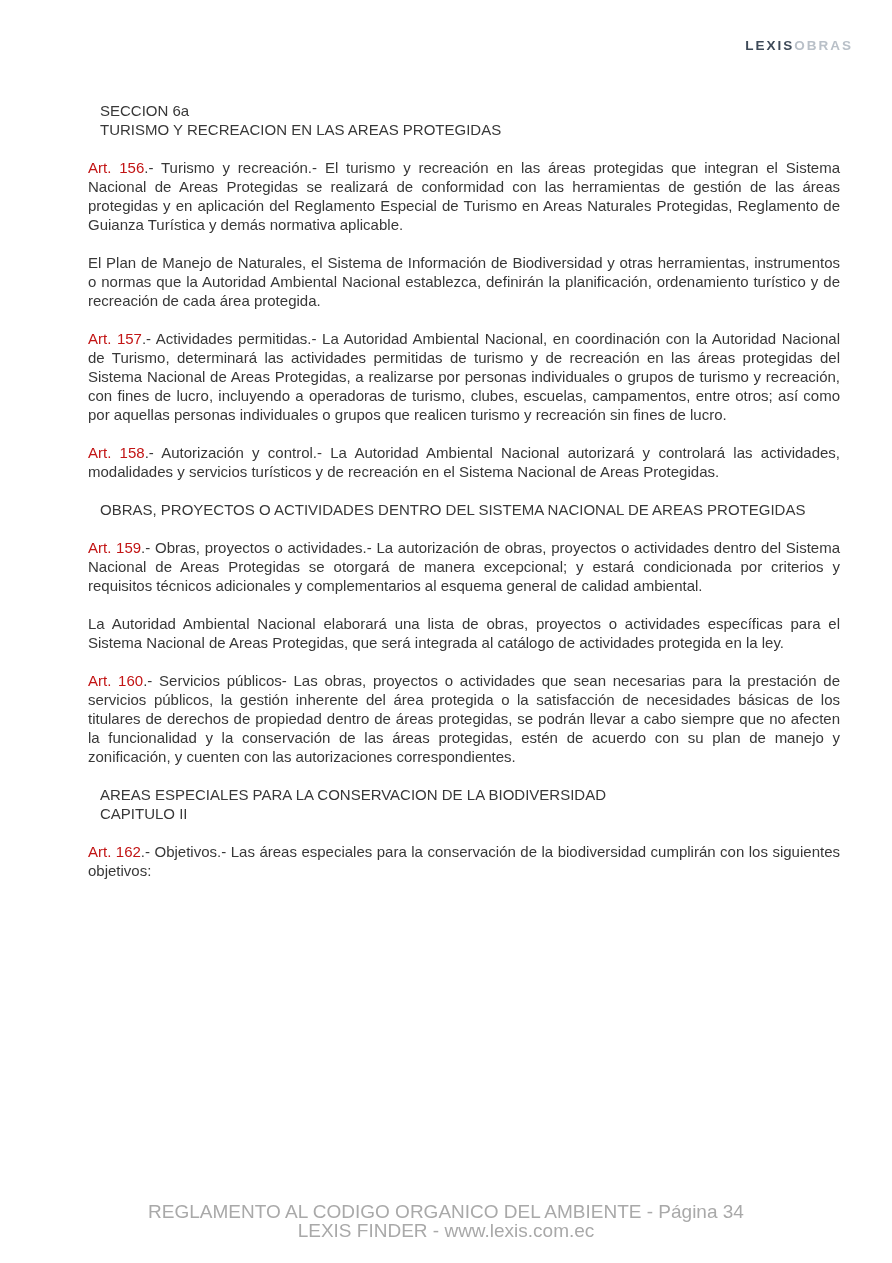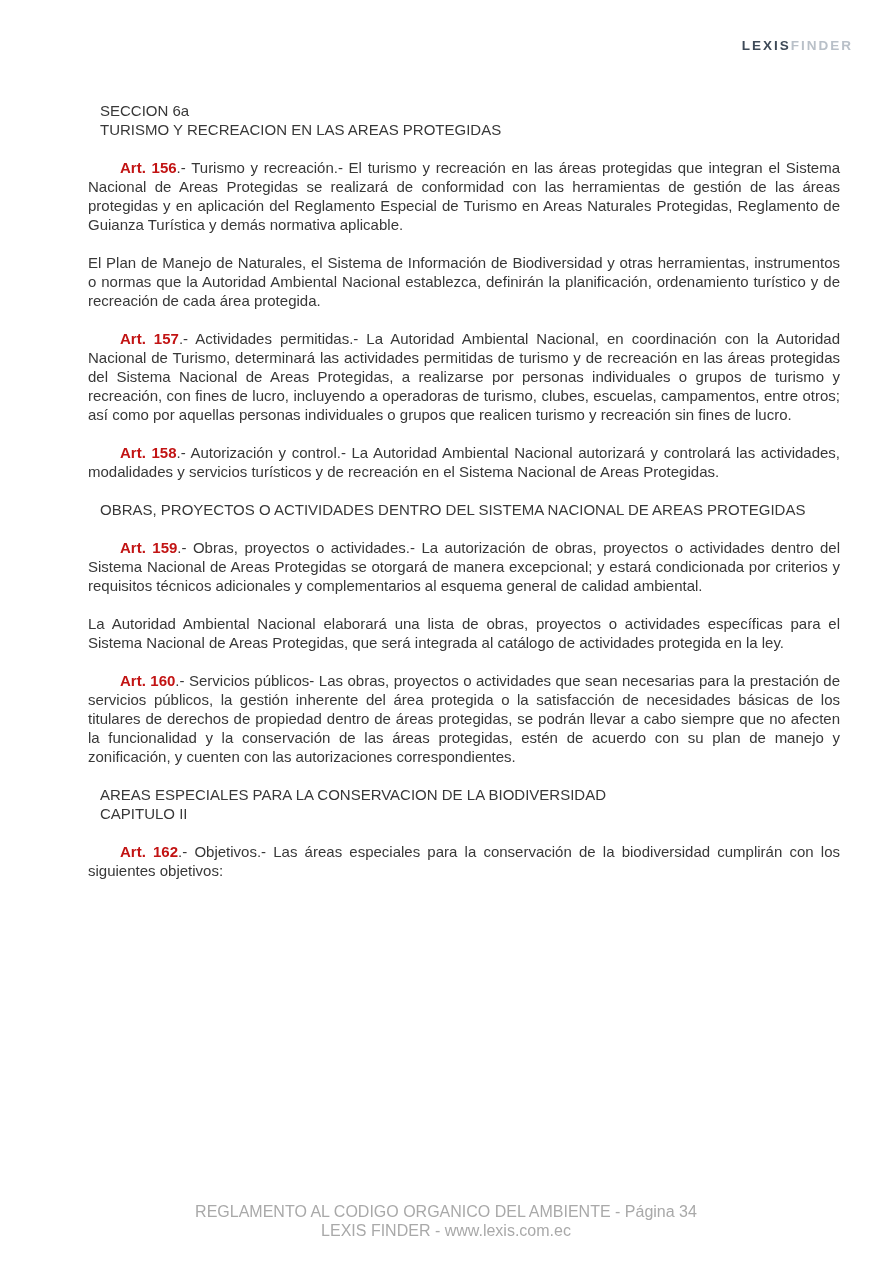--- a/index.html
+++ b/index.html
@@ -33,39 +33,38 @@
   .block { margin-bottom: 19px; }
   .para, .heading-line {
     font-size: 15px;
     line-height: 19px;
     text-align: justify;
   }
   .heading .heading-line { text-align: justify; margin-left: 12px; }
   .justify-last { text-align-last: justify; }
   .art-label {
     color: var(--article-label-color, #c21414);
-    font-weight: bold;
-    margin-left: 32px;
+    font-weight: normal;
   }
   .footer {
     position: absolute;
     left: 0;
     bottom: 23px;
     width: 100%;
     text-align: center;
     color: var(--footer-color, #a9a9a9);
-    font-size: 16px;
+    font-size: 19px;
     line-height: 19px;
   }
 </style>
 </head>
 <body>
 
 <header class="logo">
-  <span class="logo-bold">LEXIS</span><span class="logo-light">FINDER</span>
+  <span class="logo-bold">LEXIS</span><span class="logo-light">OBRAS</span>
 </header>
 
 <main class="doc">
     <div class="block heading">
       <p class="heading-line">SECCION 6a</p>
       <p class="heading-line">TURISMO Y RECREACION EN LAS AREAS PROTEGIDAS</p>
     </div>
     <p class="block para"><strong class="art-label">Art. 156</strong>.- Turismo y recreación.- El turismo y recreación en las áreas protegidas que integran el Sistema Nacional de Areas Protegidas se realizará de conformidad con las herramientas de gestión de las áreas protegidas y en aplicación del Reglamento Especial de Turismo en Areas Naturales Protegidas, Reglamento de Guianza Turística y demás normativa aplicable.</p>
     <p class="block para">El Plan de Manejo de Naturales, el Sistema de Información de Biodiversidad y otras herramientas, instrumentos o normas que la Autoridad Ambiental Nacional establezca, definirán la planificación, ordenamiento turístico y de recreación de cada área protegida.</p>
     <p class="block para"><strong class="art-label">Art. 157</strong>.- Actividades permitidas.- La Autoridad Ambiental Nacional, en coordinación con la Autoridad Nacional de Turismo, determinará las actividades permitidas de turismo y de recreación en las áreas protegidas del Sistema Nacional de Areas Protegidas, a realizarse por personas individuales o grupos de turismo y recreación, con fines de lucro, incluyendo a operadoras de turismo, clubes, escuelas, campamentos, entre otros; así como por aquellas personas individuales o grupos que realicen turismo y recreación sin fines de lucro.</p>

